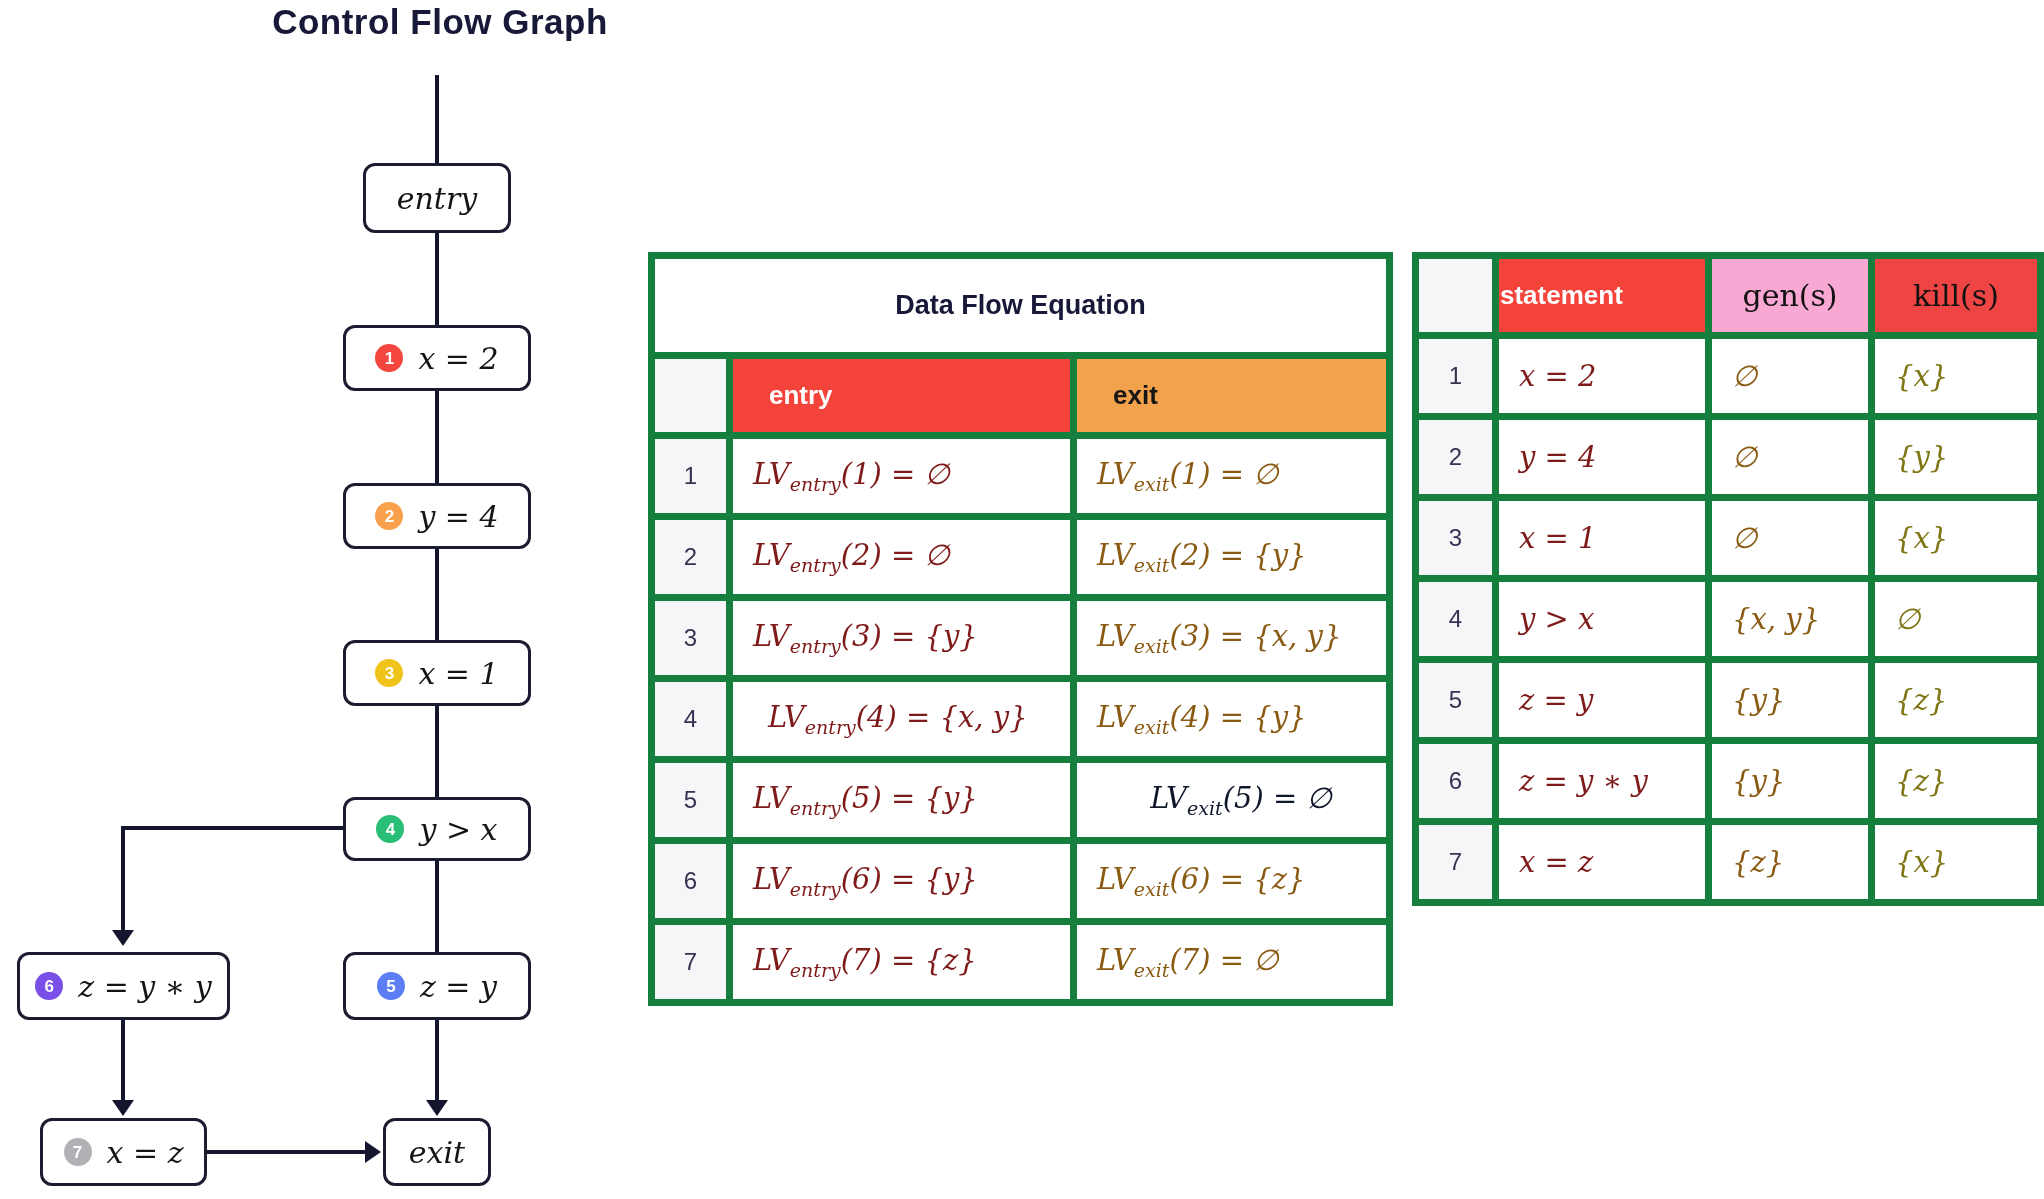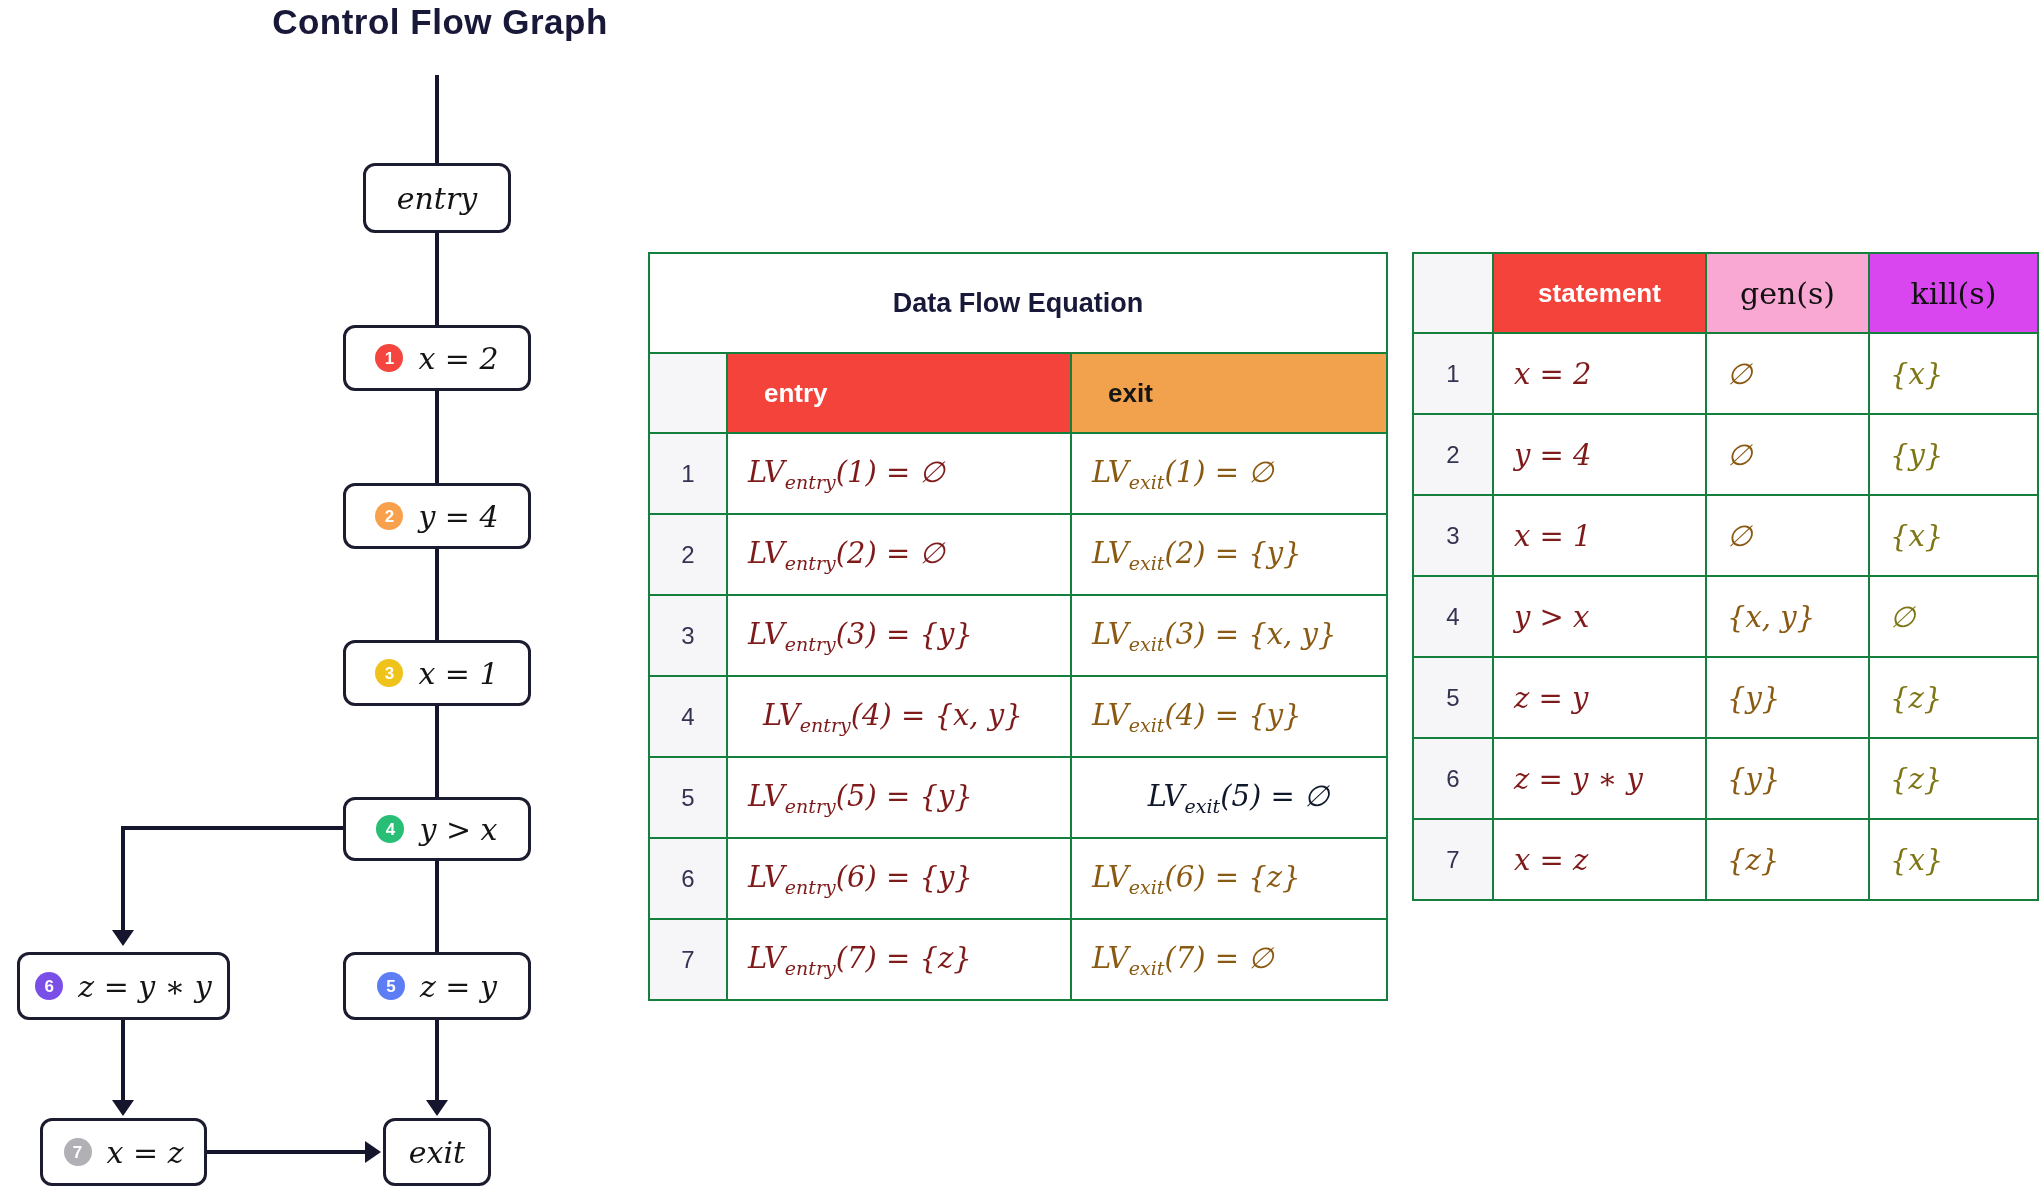--- a/index.html
+++ b/index.html
@@ -39,25 +39,25 @@
     position:absolute; width:0; height:0;
     border-top:11px solid transparent; border-bottom:11px solid transparent;
     border-left:16px solid #15152d;
   }
 
   
   table.dtable {
     position:absolute; border-collapse:collapse; table-layout:fixed;
     background:#ffffff;
   }
-  .dtable td { border:2px solid #15803d; box-sizing:border-box; vertical-align:middle; }
+  .dtable td { border:7px solid #15803d; box-sizing:border-box; vertical-align:middle; }
   .ttl-cell { height:100px; text-align:center; font-size:27px; font-weight:bold; color:#181838; }
   .hdr-cell { height:80px; font-size:26px; font-weight:bold; }
   .hdr-left { padding-left:36px; text-align:left; }
-  .hdr-center { text-align:center; }
+  .hdr-center { }
   .hdr-white { color:#ffffff; }
   .hdr-dark  { color:#161616; }
   .hdr-math {
     font-family:"DejaVu Serif","Liberation Serif",serif; font-weight:normal;
     font-size:30px; color:#111111; text-align:center;
   }
   .blank-cell { background:#f6f6f8; }
   .num-cell {
     background:#f6f6f8; text-align:center; font-size:24px; color:#333352; height:81px;
   }
@@ -225,21 +225,21 @@
         <col style="width:80px">
         <col style="width:213px">
         <col style="width:163px">
         <col style="width:169px">
       </colgroup>
     <tbody>
     <tr>
       <td class="hdr-cell blank-cell"></td>
       <td class="hdr-cell hdr-center hdr-white" style="background-color: rgb(244, 67, 59);">statement</td>
       <td class="hdr-cell hdr-math" style="background-color: #f9a8d4;">gen(s)</td>
-      <td class="hdr-cell hdr-math" style="background-color: #d946ef;">kill(s)</td>
+      <td class="hdr-cell hdr-math" style="background-color: #ef4444;">kill(s)</td>
     </tr>
 
     <tr>
       <td class="num-cell">1</td>
       <td class="eq-cell" style="color: rgb(126, 26, 26);"><span class="eq">x = 2</span></td>
       <td class="eq-cell" style="color: rgb(138, 90, 18);"><span class="eq">∅</span></td>
       <td class="eq-cell" style="color: rgb(126, 117, 20);"><span class="eq">{x}</span></td>
     </tr>
     <tr>
       <td class="num-cell">2</td>

